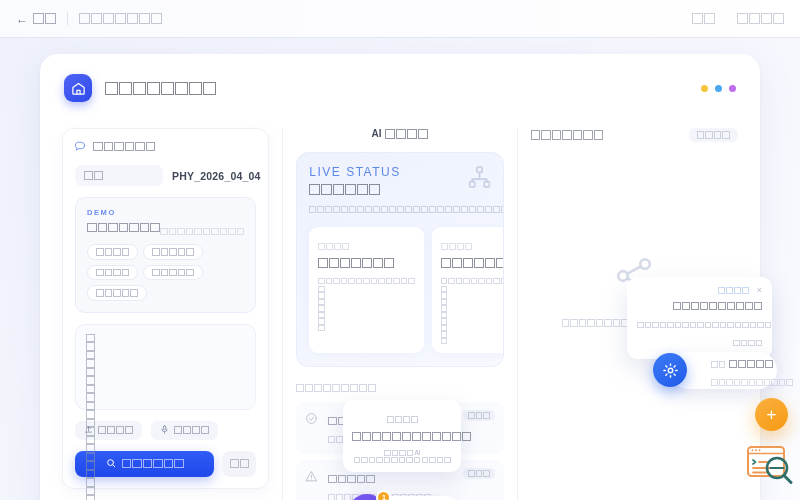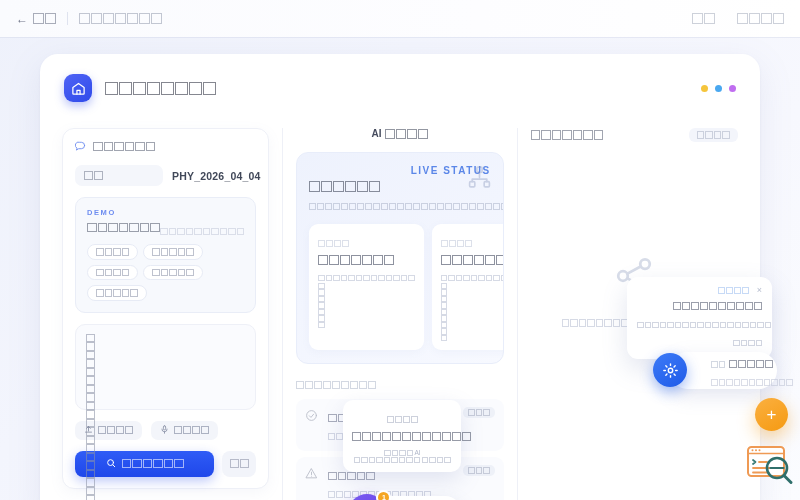--- a/index.html
+++ b/index.html
@@ -116,21 +116,21 @@
     font-size:9px; color:#8a91a6; cursor:pointer;
   }
 
   
   .col-title { text-align:center; font-size:10px; font-weight:700; color:#454b5d; display:flex; justify-content:center; align-items:center; gap:4px; }
   .status-card {
     margin-top:13px; border-radius:12px; padding:12px 12px 13px 12px;
     background: linear-gradient(150deg,#eef2fd 0%,#f2f5fe 50%,#f7f9ff 100%);
     border:1px solid #e8edfa; position:relative; overflow:hidden;
   }
-  .live-label { font-size:10px; font-weight:700; letter-spacing:1.5px; color:#5b87e8;text-align:right; }
+  .live-label { font-size:12px; font-weight:400; letter-spacing:1.5px; color:#5b87e8; }
   .live-title { margin-top:5px; font-size:11px; font-weight:700; color:#3a4155; }
   .live-desc { margin-top:5px; font-size:7px; color:#aeb6cb; line-height:1.5; }
   .netIcon { position:absolute; right:11px; top:12px; opacity:.35; }
   .stat-row { display:flex; gap:8px; margin-top:11px; }
   .stat {
     flex:1 1 0; background:#fff; border-radius:9px; padding:8px 9px 9px 9px;
     box-shadow:0 2px 8px rgba(120,134,180,.06);
   }
   .stat-cap { font-size:7px; color:#c3c9da; letter-spacing:.6px; }
   .stat-val { margin-top:5px; font-size:10px; font-weight:700; color:#3d4459; }

